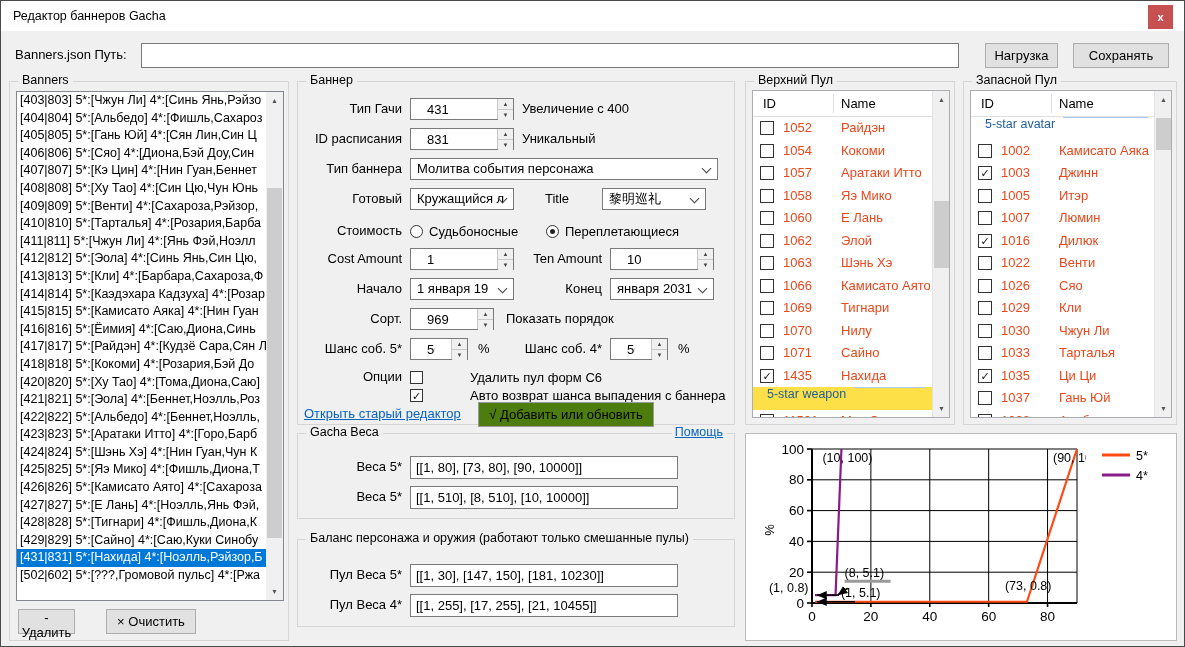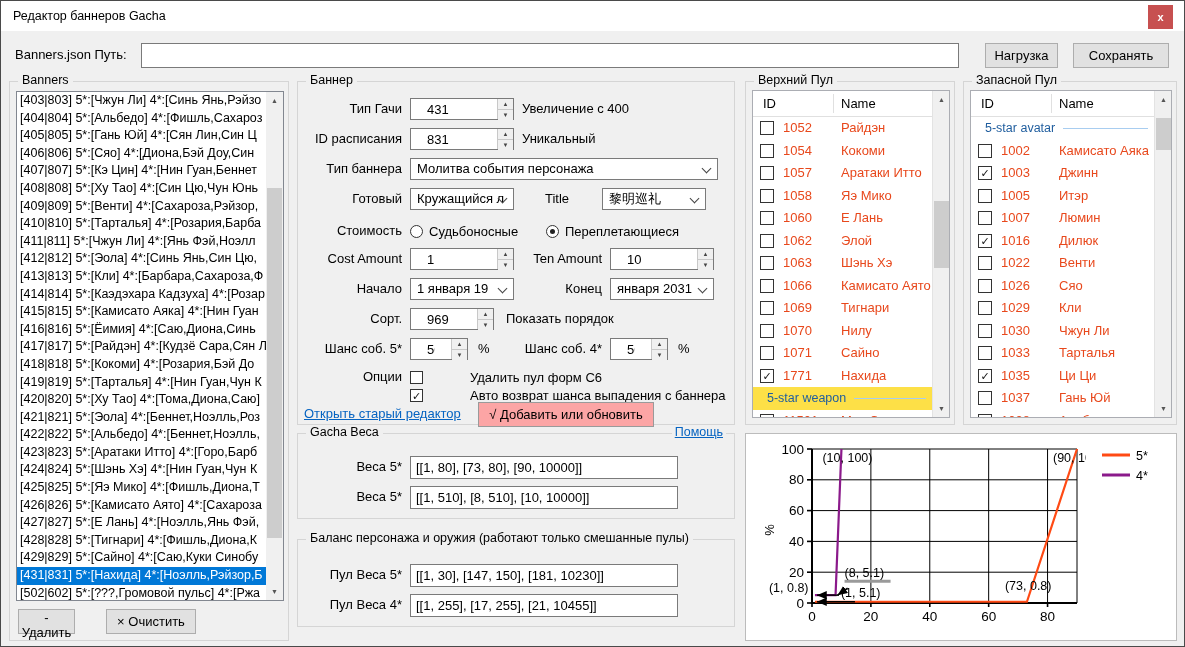--- a/index.html
+++ b/index.html
@@ -68,42 +68,42 @@
   .radio { position:absolute; display:flex; align-items:center; height:22px; }
   .radio .rdot { width:13px; height:13px; border:1px solid #333; border-radius:50%;
     margin-right:6px; background:#fff; position:relative; }
   .radio.on .rdot::after { content:""; position:absolute; left:3px; top:3px; width:5px;
     height:5px; border-radius:50%; background:#222; }
   .check { position:absolute; display:flex; align-items:center; height:18px;gap:41px; }
   .check .cbx { width:13px; height:13px; border:1px solid #333; background:#fff;
     margin-right:6px; font-size:11px; line-height:12px; text-align:center; color:#111; }
   .link { color:#0563c1; text-decoration:underline; white-space:nowrap; }
   .btn-add { position:absolute; left:180px; top:0; width:176px; height:25px;
-    background:#fca5a5; border:1px solid #9a9a9a; font:inherit; }
+    background:#4d7c0f; border:1px solid #9a9a9a; font:inherit; }
   .help-link { position:absolute; right:8px; top:-9px; background:#f0f0f0; padding:0 3px;
     font-size:12.5px; }
   .wrow-input { position:absolute; left:112px; width:268px; height:23px; background:#fff;
     border:1px solid #7a7a7a; font:inherit; padding:0 5px; }
   
   .pool-table { position:absolute; left:6px; top:8px; bottom:6px; background:#fff;
     border:1px solid #abadb3; overflow:hidden; }
   .pt-inner { position:absolute; left:0; top:0; right:17px; bottom:0; overflow:hidden; }
   .pt-header { height:26px; border-bottom:1px solid #e0e0e0; position:relative; }
   .pt-header .h-id { position:absolute; left:10px; top:5px; }
   .pt-header .h-name { position:absolute; left:88px; top:5px; }
   .pt-header .h-sep { position:absolute; left:80px; top:3px; bottom:3px; width:1px;
     background:#e0e0e0; }
   .pool-row { position:relative; height:22.5px; }
   .pool-row .cb { position:absolute; left:7px; top:4px; width:14px; height:14px;
     border:1px solid #333; background:#fff; font-size:11px; line-height:12px;
     text-align:center; color:#111; }
   .pool-row .pid { position:absolute; left:30px; top:3px; color:#e8481c; }
   .pool-row .pname { position:absolute; left:88px; top:3px; color:#e8481c;
     white-space:nowrap; }
-  .pool-sep { position:relative; height:22.5px; display:flex; align-items:center;
+  .pool-sep { position:relative; height:22.5px; display:flex; align-items:flex-start;
     padding-left:14px; color:#1f5d9e; font-size:12.5px; }
   .pool-sep .sep-line { flex:1; height:1px; background:#a8cdf0; margin:0 6px 0 8px; }
   .pool-sep.sel { background:#fde047; }
   
   .chart-panel { position:absolute; left:744px; top:432px; width:432px; height:208px;
     background:#fff; border:1px solid #bcbcbc; }
   .chart-panel svg { display:block; }
 </style>
 </head>
 <body>
@@ -133,21 +133,20 @@
           <div class="lb-item">[409|809] 5*:[Венти] 4*:[Сахароза,Рэйзор,</div>
           <div class="lb-item">[410|810] 5*:[Тарталья] 4*:[Розария,Барба</div>
           <div class="lb-item">[411|811] 5*:[Чжун Ли] 4*:[Янь Фэй,Ноэлл</div>
           <div class="lb-item">[412|812] 5*:[Эола] 4*:[Синь Янь,Син Цю,</div>
           <div class="lb-item">[413|813] 5*:[Кли] 4*:[Барбара,Сахароза,Ф</div>
           <div class="lb-item">[414|814] 5*:[Каэдэхара Кадзуха] 4*:[Розар</div>
           <div class="lb-item">[415|815] 5*:[Камисато Аяка] 4*:[Нин Гуан</div>
           <div class="lb-item">[416|816] 5*:[Ёимия] 4*:[Саю,Диона,Синь</div>
           <div class="lb-item">[417|817] 5*:[Райдэн] 4*:[Кудзё Сара,Сян Л</div>
           <div class="lb-item">[418|818] 5*:[Кокоми] 4*:[Розария,Бэй До</div>
-          <div class="lb-item">[419|819] 5*:[Тарталья] 4*:[Нин Гуан,Чун К</div>
           <div class="lb-item">[420|820] 5*:[Ху Тао] 4*:[Тома,Диона,Саю]</div>
           <div class="lb-item">[421|821] 5*:[Эола] 4*:[Беннет,Ноэлль,Роз</div>
           <div class="lb-item">[422|822] 5*:[Альбедо] 4*:[Беннет,Ноэлль,</div>
           <div class="lb-item">[423|823] 5*:[Аратаки Итто] 4*:[Горо,Барб</div>
           <div class="lb-item">[424|824] 5*:[Шэнь Хэ] 4*:[Нин Гуан,Чун К</div>
           <div class="lb-item">[425|825] 5*:[Яэ Мико] 4*:[Фишль,Диона,Т</div>
           <div class="lb-item">[426|826] 5*:[Камисато Аято] 4*:[Сахароза</div>
           <div class="lb-item">[427|827] 5*:[Е Лань] 4*:[Ноэлль,Янь Фэй,</div>
           <div class="lb-item">[428|828] 5*:[Тигнари] 4*:[Фишль,Диона,К</div>
           <div class="lb-item">[429|829] 5*:[Сайно] 4*:[Саю,Куки Синобу</div>
@@ -394,21 +393,21 @@
               <span class="pid">1070</span>
               <span class="pname">Нилу</span>
             </div>
             <div class="pool-row">
               <span class="cb"></span>
               <span class="pid">1071</span>
               <span class="pname">Сайно</span>
             </div>
             <div class="pool-row">
               <span class="cb">✓</span>
-              <span class="pid">1771</span>
+              <span class="pid">1435</span>
               <span class="pname">Нахида</span>
             </div>
             <div class="pool-sep sel">
               <span>5-star weapon</span>
               <i class="sep-line"></i>
             </div>
             <div class="pool-row">
               <span class="cb"></span>
               <span class="pid">11501</span>
               <span class="pname">Меч Сокола</span>

